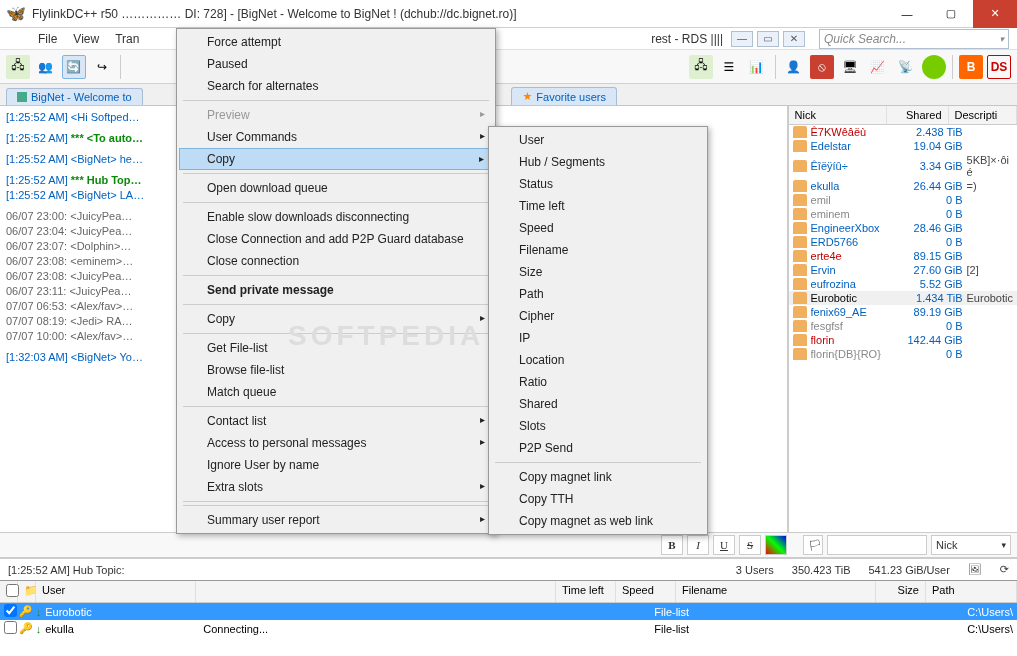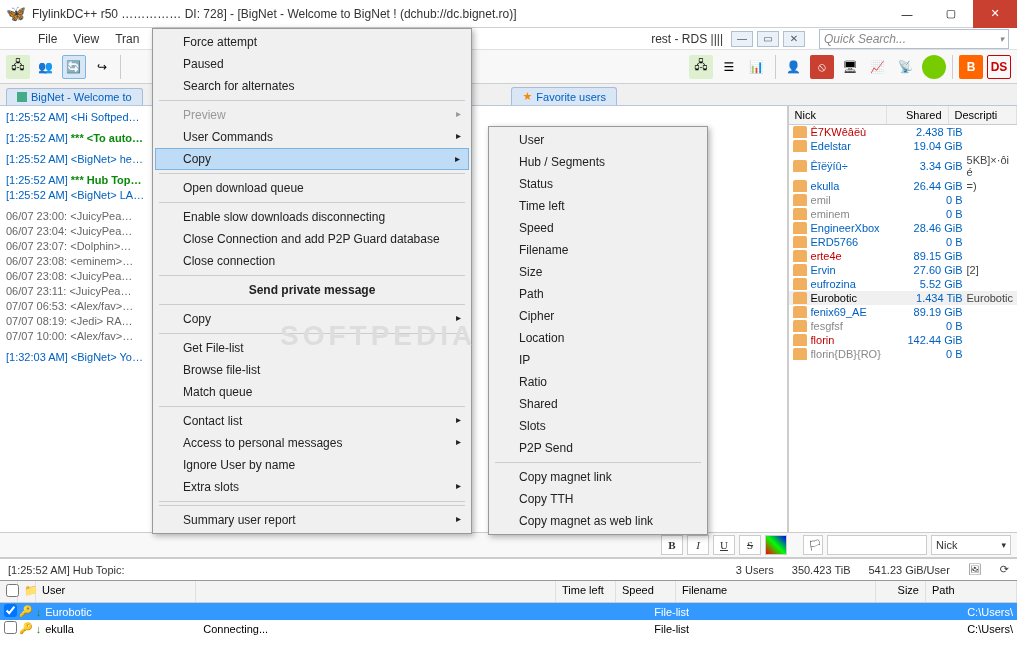--- a/index.html
+++ b/index.html
@@ -54,24 +54,24 @@
 .dlrow .cb { width:16px; }
 .dlrow .usercol { width:180px; display:flex; align-items:center; gap:4px; }
 .dlrow .stat { width:360px; }
 .dlrow .fn { width:280px; padding-left:4px; }
 .dlrow .sz { width:60px; }
 .dlrow .pa { flex:1; }
 .ctxmenu { position:absolute; background:#f0f0f0; border:1px solid #999; box-shadow:2px 2px 6px rgba(0,0,0,0.3); font-size:12px; color:#222; padding:2px; }
 .ctxmenu .item { padding:4px 28px 4px 28px; white-space:nowrap; position:relative; }
 .ctxmenu .item.disabled { color:#999; }
 .ctxmenu .item.hi { background:#bfdcf6; border:1px solid #7eb4e0; padding:3px 27px; }
-.ctxmenu .item.bold { font-weight:bold;text-align:center; }
+.ctxmenu .item.bold { font-weight:bold; }
 .ctxmenu .sep { height:1px; background:#ccc; margin:3px 4px; }
 .ctxmenu .arrow::after { content:"▸"; position:absolute; right:8px; top:4px; font-size:10px; }
-.watermark { position:absolute; top:320px; left:280px; font-size:28px; color:#ddd; font-weight:bold; letter-spacing:4px; pointer-events:none; }
+.watermark { position:absolute; top:320px; left:288px; font-size:28px; color:#ddd; font-weight:bold; letter-spacing:4px; pointer-events:none; }
 .butterfly { font-size:16px; }
 </style>
 </head>
 <body>
 
 <div class="titlebar">
   <div class="icon">
       <span class="butterfly">🦋</span>
     </div>
   <div class="title">FlylinkDC++ r50 …………… DI: 728] - [BigNet - Welcome to BigNet ! (dchub://dc.bignet.ro)]</div>
@@ -330,21 +330,21 @@
     <span class="stat">Connecting...</span>
     <span style="width:60px"></span>
     <span style="width:60px"></span>
     <span class="fn">File-list</span>
     <span class="sz"></span>
     <span class="pa">C:\Users\</span>
       </div>
     </div>
 </div>
 
-<div class="ctxmenu" id="menu1" style="left:152px; top:28px; width:320px;">
+<div class="ctxmenu" id="menu1" style="left:176px; top:28px; width:320px;">
     <div class="item">Force attempt</div>
     <div class="item">Paused</div>
     <div class="item">Search for alternates</div>
     <div class="sep"></div>
     <div class="item disabled arrow">Preview</div>
     <div class="item arrow">User Commands</div>
     <div class="item hi arrow">Copy</div>
     <div class="sep"></div>
     <div class="item">Open download queue</div>
     <div class="sep"></div>
@@ -371,22 +371,22 @@
 <div class="ctxmenu" id="menu2" style="left:488px; top:126px; width:220px;">
     <div class="item">User</div>
     <div class="item">Hub / Segments</div>
     <div class="item">Status</div>
     <div class="item">Time left</div>
     <div class="item">Speed</div>
     <div class="item">Filename</div>
     <div class="item">Size</div>
     <div class="item">Path</div>
     <div class="item">Cipher</div>
+    <div class="item">IP</div>
     <div class="item">Location</div>
-    <div class="item">IP</div>
     <div class="item">Ratio</div>
     <div class="item">Shared</div>
     <div class="item">Slots</div>
     <div class="item">P2P Send</div>
     <div class="sep"></div>
     <div class="item">Copy magnet link</div>
     <div class="item">Copy TTH</div>
     <div class="item">Copy magnet as web link</div>
   </div>
 

